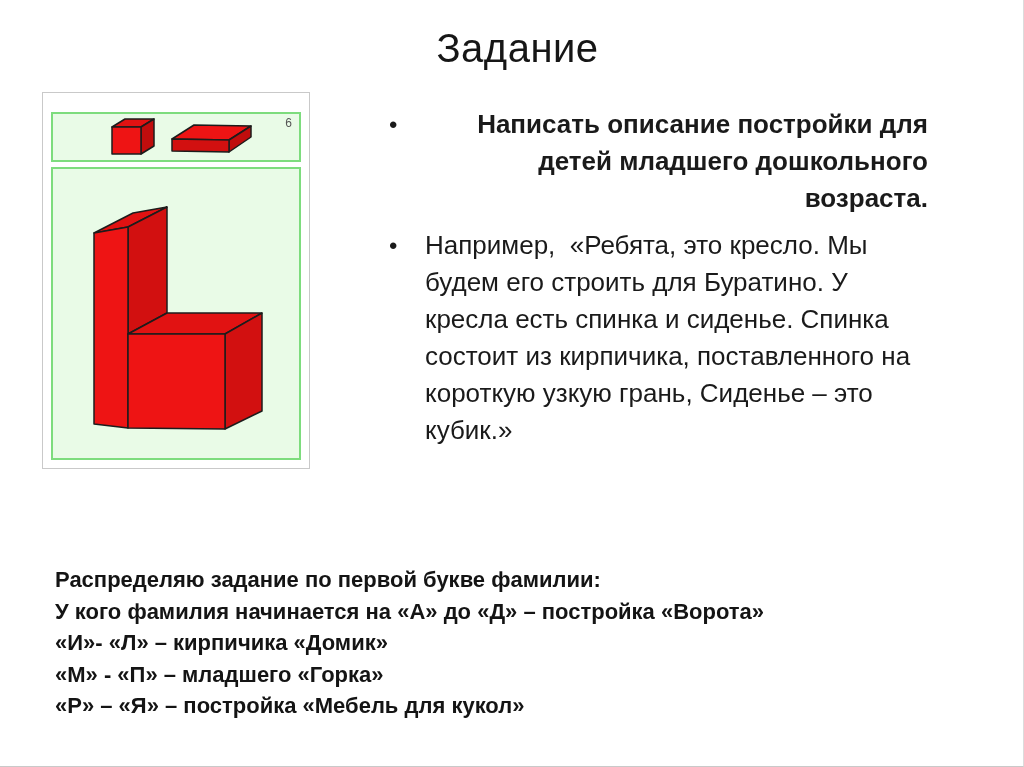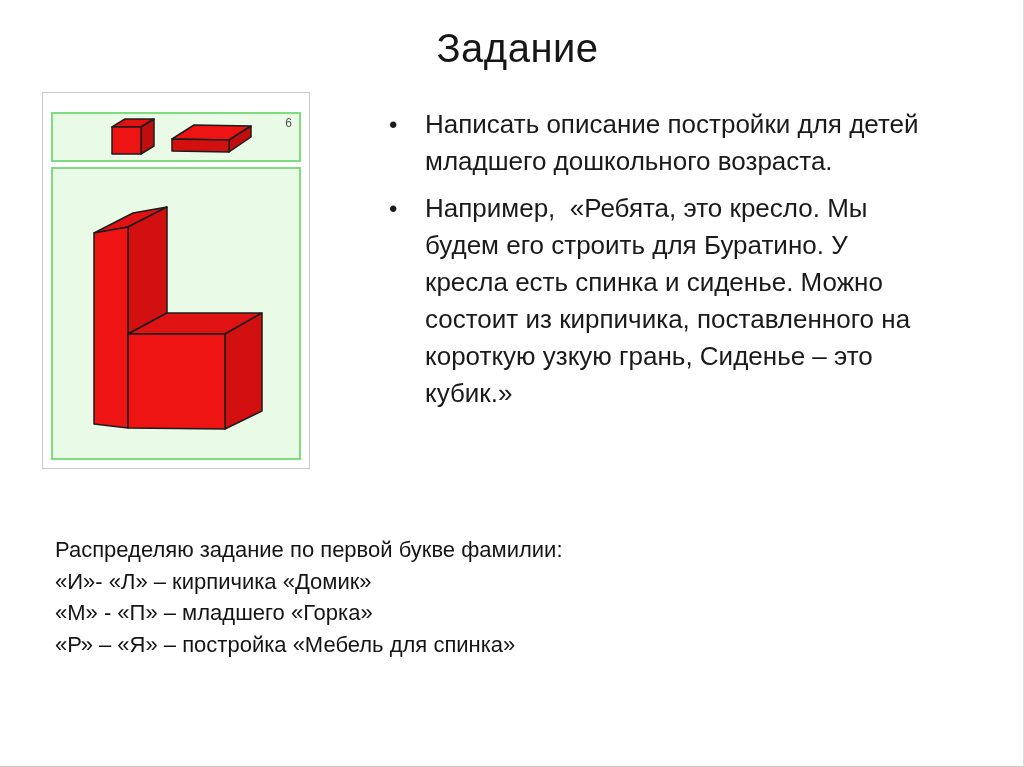--- a/index.html
+++ b/index.html
@@ -78,31 +78,32 @@
   }
   .bullet + .bullet { margin-top: 10px; }
   .bullet .marker {
     flex: 0 0 42px;
     font-size: 24px;
     line-height: 37px;
     text-align: left;
     padding-left: 6px;
   }
   .bullet .btext { flex: 1 1 auto; white-space: pre-wrap; }
-  .b-bold .btext { font-weight: 400; }
+  .b-bold .btext { font-weight: 700; text-align: right; }
 
   
   .assignment {
     position: absolute;
     left: 55px;
-    top: 534px;
+    top: 564px;
     width: 900px;
     font-size: 22px;
     line-height: 31.5px;
     color: #141414;
+    font-weight: bold;
   }
 </style>
 </head>
 <body>
 
 <div class="slide">
 
   <h1 class="title">Задание</h1>
 
   <div class="figure-card">
@@ -138,25 +139,26 @@
 
   <div class="bullets">
 
     <div class="bullet b-bold">
       <span class="marker">•</span>
       <span class="btext">Написать описание постройки для детей младшего дошкольного возраста.</span>
     </div>
 
     <div class="bullet">
       <span class="marker">•</span>
-      <span class="btext">Например,  «Ребята, это кресло. Мы будем его строить для Буратино. У кресла есть спинка и сиденье. Можно состоит из кирпичика, поставленного на короткую узкую грань, Сиденье – это кубик.»</span>
+      <span class="btext">Например,  «Ребята, это кресло. Мы будем его строить для Буратино. У кресла есть спинка и сиденье. Спинка состоит из кирпичика, поставленного на короткую узкую грань, Сиденье – это кубик.»</span>
     </div>
 
   </div>
 
   <div class="assignment">
     <div>Распределяю задание по первой букве фамилии:</div>
+    <div>У кого фамилия начинается на «А» до «Д» – постройка «Ворота»</div>
     <div>«И»- «Л» – кирпичика «Домик»</div>
     <div>«М» - «П» – младшего «Горка»</div>
-    <div>«Р» – «Я» – постройка «Мебель для спинка»</div>
+    <div>«Р» – «Я» – постройка «Мебель для кукол»</div>
   </div>
 
 </div>
 
 </body></html>

